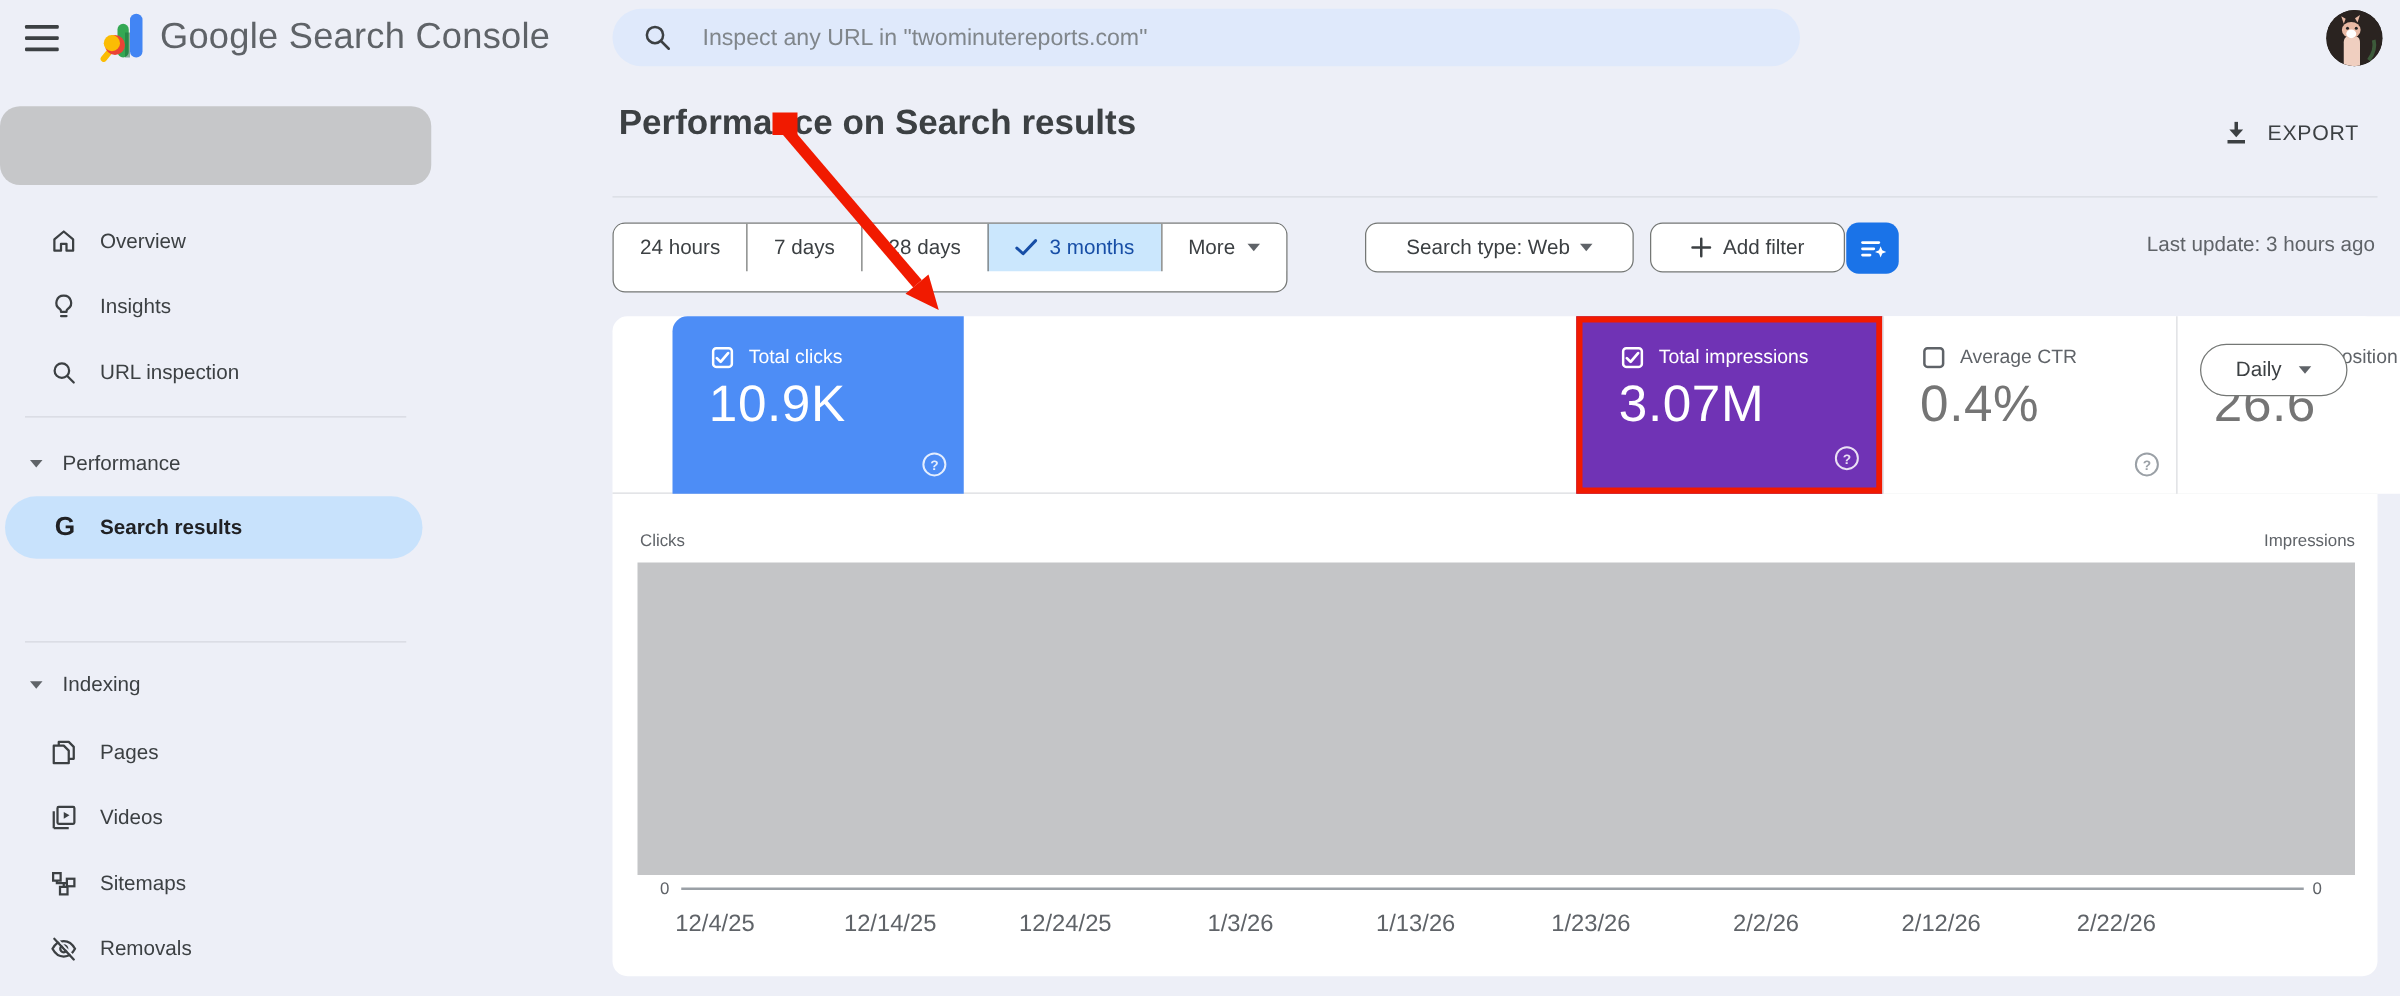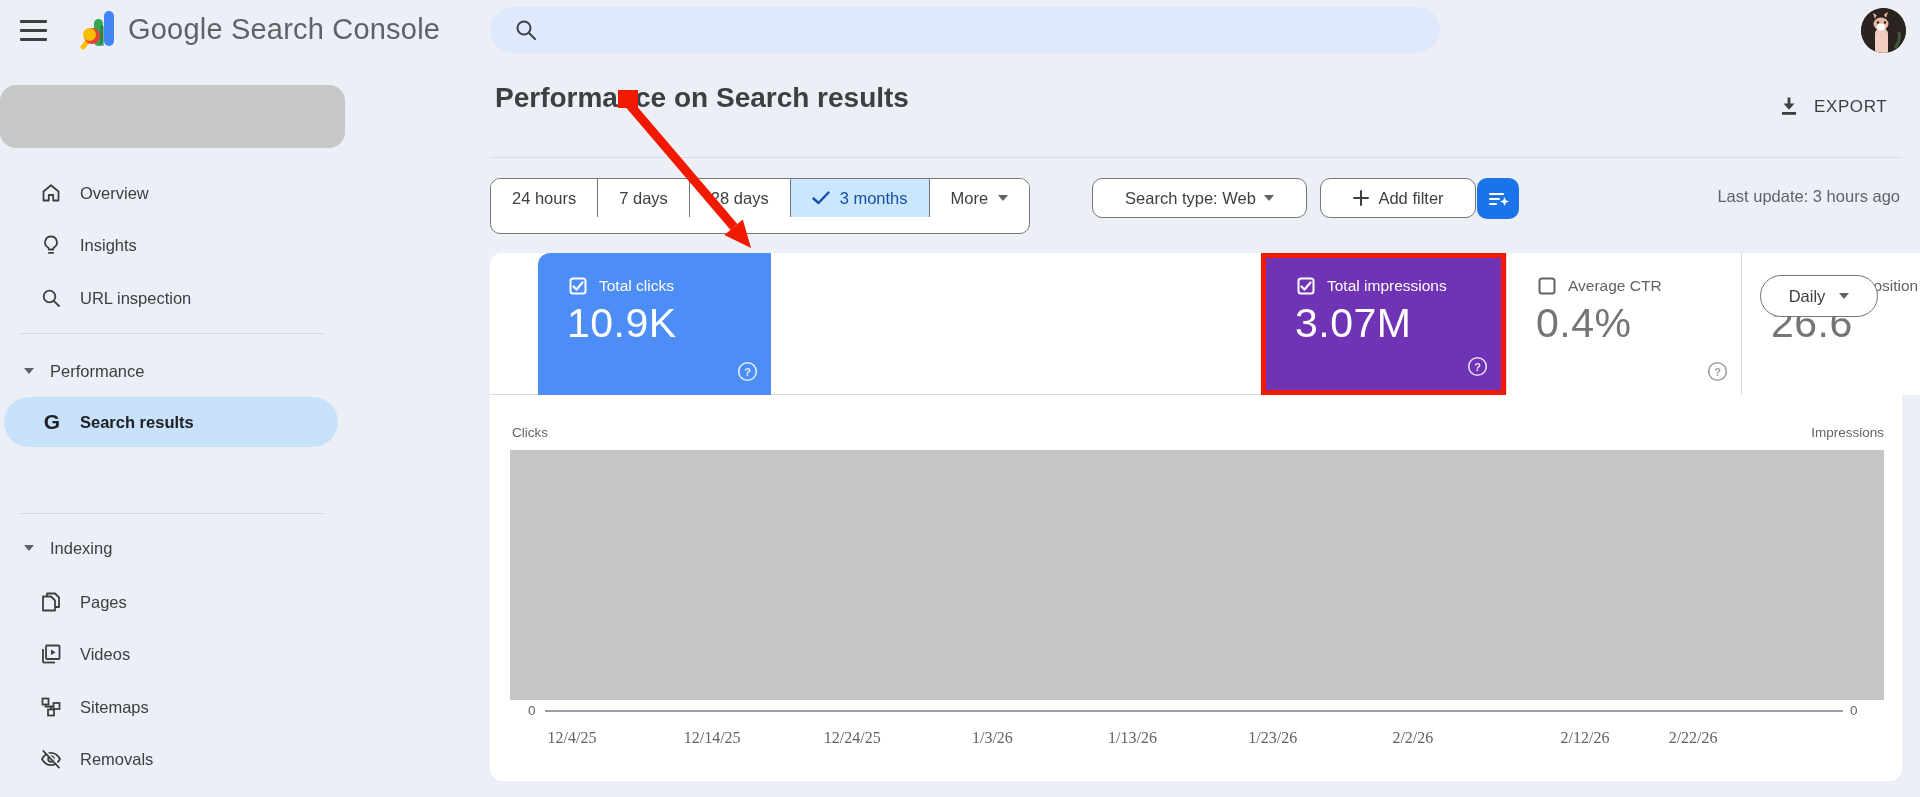--- a/index.html
+++ b/index.html
@@ -77,21 +77,21 @@
   .chart-area { position:absolute; left:0; top:142px; width:1412px; height:386px; }
   .axis-lbl { position:absolute; top:30px; font-size:13.5px; color:#5f6368; }
   .axis-lbl.left { left:22px; }
   .axis-lbl.right { right:18px; }
   .chart-ph { position:absolute; left:20px; top:55px; width:1374px; height:250px; background:#c4c5c7; }
   .ytick { position:absolute; top:308px; font-size:13.5px; color:#5f6368; }
   .ytick.left { left:38px; }
   .ytick.right { left:1360px; }
   .x-axis-line { position:absolute; left:55px; top:315px; width:1298px; height:2px; background:#9aa0a6; }
   .xticks { position:absolute; left:0; top:334px; width:1412px; height:20px; }
-  .xtick { position:absolute; transform:translateX(-50%); font-size:16px; color:#5f6368; white-space:nowrap;font-family:Liberation Serif, serif; }
+  .xtick { position:absolute; transform:translateX(-50%); font-size:19px; color:#5f6368; white-space:nowrap; }
 
   .annotation { position:absolute; left:0; top:0; width:1920px; height:797px; pointer-events:none; z-index:50; }
 </style>
 </head>
 <body>
 
 <div class="topbar">
   <div class="hamburger">
       <span></span>
       <span></span>
@@ -108,20 +108,21 @@
       <circle cx="13.5" cy="28.5" r="6.5" fill="#fbbc04"></circle>
     </svg>
   </div>
   <div class="app-title">Google Search Console</div>
 
   <div class="searchbar">
     <svg class="s-icon" width="24" height="24" viewBox="0 0 24 24">
       <circle cx="10" cy="10" r="6.5" fill="none" stroke="#3c4043" stroke-width="2"></circle>
       <line x1="15" y1="15" x2="21" y2="21" stroke="#3c4043" stroke-width="2" stroke-linecap="round"></line>
     </svg>
+    <input type="text" placeholder="Inspect any URL in &quot;twominutereports.com&quot;" style="">
   </div>
 
   <div class="tb-icons">
     
     
     
     
   </div>
   <div class="avatar">
     <svg width="45" height="45" viewBox="0 0 45 45">
@@ -352,21 +353,21 @@
     <span class="ytick right">0</span>
     <div class="x-axis-line"></div>
     <div class="xticks">
         <span class="xtick" style="left: 82px;">12/4/25</span>
         <span class="xtick" style="left: 222.14px;">12/14/25</span>
         <span class="xtick" style="left: 362.28px;">12/24/25</span>
         <span class="xtick" style="left: 502.42px;">1/3/26</span>
         <span class="xtick" style="left: 642.56px;">1/13/26</span>
         <span class="xtick" style="left: 782.7px;">1/23/26</span>
         <span class="xtick" style="left: 922.84px;">2/2/26</span>
-        <span class="xtick" style="left: 1062.98px; margin-left: 32px;">2/12/26</span>
+        <span class="xtick" style="left: 1062.98px;">2/12/26</span>
         <span class="xtick" style="left: 1203.12px;">2/22/26</span>
       </div>
   </div>
 </div>
 
 <svg class="annotation" viewBox="0 0 1920 797">
   <rect x="618" y="90" width="20" height="18" fill="#f11a00"></rect>
   <line x1="629" y1="104" x2="734" y2="227" stroke="#f11a00" stroke-width="9"></line>
   <polygon points="751,248 724.4,235 742.8,219.6" fill="#f11a00"></polygon>
 </svg>

